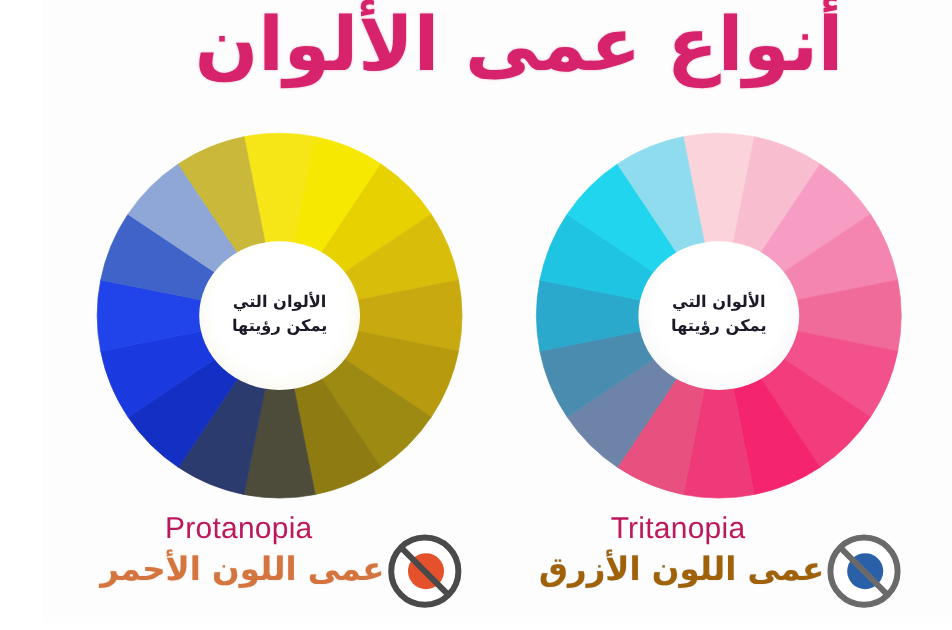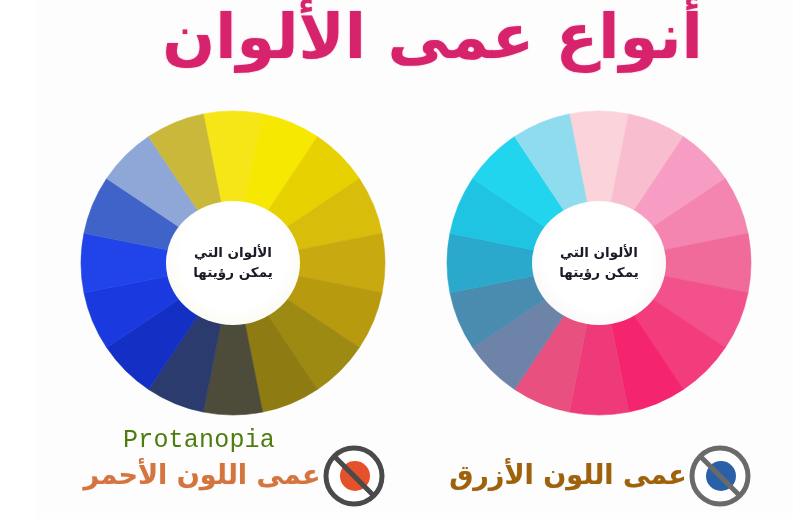--- a/index.html
+++ b/index.html
@@ -100,22 +100,22 @@
     width: 330px;
     height: 92px;
   }
   .cap-en {
     position: absolute;
     top: 0;
     left: 0;
     width: 262px;
     text-align: center;
     font-size: 25px;
-    color: #4d7c0f;
-    font-family: Liberation Mono, monospace;
+    color: #be185d;
+    font-family: Liberation Sans, sans-serif;
     letter-spacing: 0.2px;
   }
   .cap-ar {
     position: absolute;
     top: 33px;
     left: 0;
     width: 268px;
     text-align: center;
     direction: rtl;
     font-size: 27px;
@@ -221,20 +221,21 @@
             </g>
         </svg>
       </div>
       <div class="hub hub-right">
         <span>الألوان التي</span>
         <span>يمكن رؤيتها</span>
       </div>
     </div>
 
     <div class="caption">
+      <div class="cap-en">Tritanopia</div>
       <div class="cap-ar cap-ar-blue">عمى اللون الأزرق</div>
       <div class="badge">
         <svg width="76" height="76" viewBox="0 0 76 76">
           <circle cx="38" cy="38" r="28" fill="#ffffff" stroke="#6a6a6a" stroke-width="5"></circle>
           <circle cx="39" cy="38" r="15" fill="#2a60a8"></circle>
           <line x1="20" y1="20" x2="56" y2="56" stroke="#6a6a6a" stroke-width="5" stroke-linecap="round"></line>
         </svg>
       </div>
     </div>
   </div>

